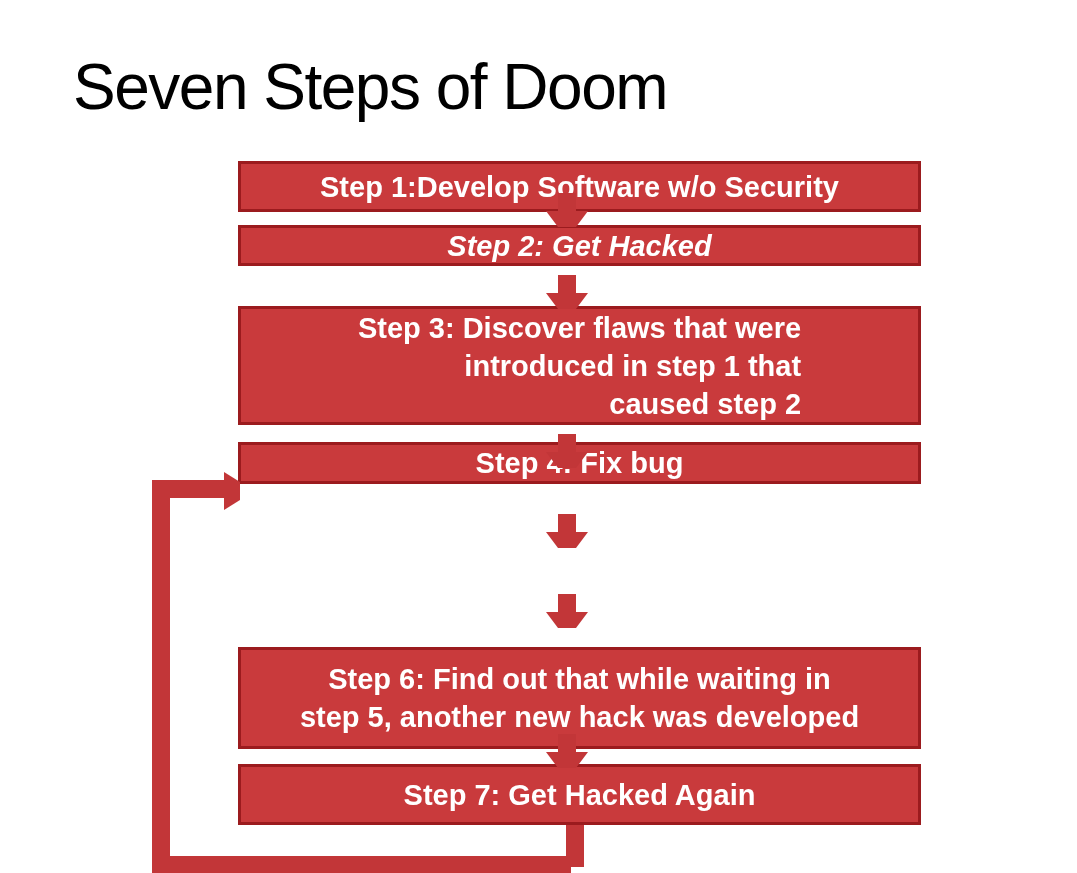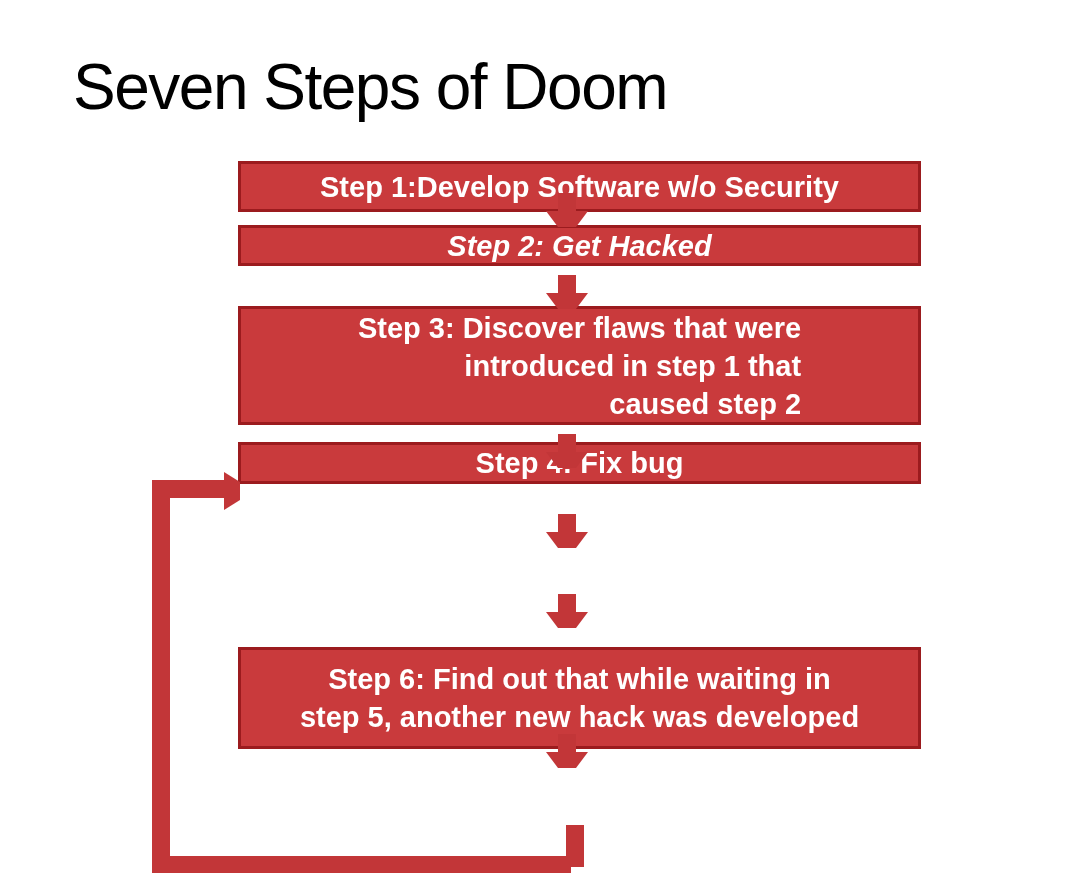--- a/index.html
+++ b/index.html
@@ -113,20 +113,23 @@
 introduced in step 1 that
 caused step 2</span>
   </div>
   <div class="box box4">
     <span class="box-label">Step 4: Fix bug</span>
   </div>
   <div class="box box6">
     <span class="box-label">Step 6: Find out that while waiting in
 step 5, another new hack was developed</span>
   </div>
+  <div class="box box7">
+    <span class="box-label">Step 7: Get Hacked Again</span>
+  </div>
 
   <div class="varrow a1">
     <div class="stem"></div>
     <div class="head"></div>
   </div>
   <div class="varrow a2">
     <div class="stem"></div>
     <div class="head"></div>
   </div>
   <div class="varrow a3">

